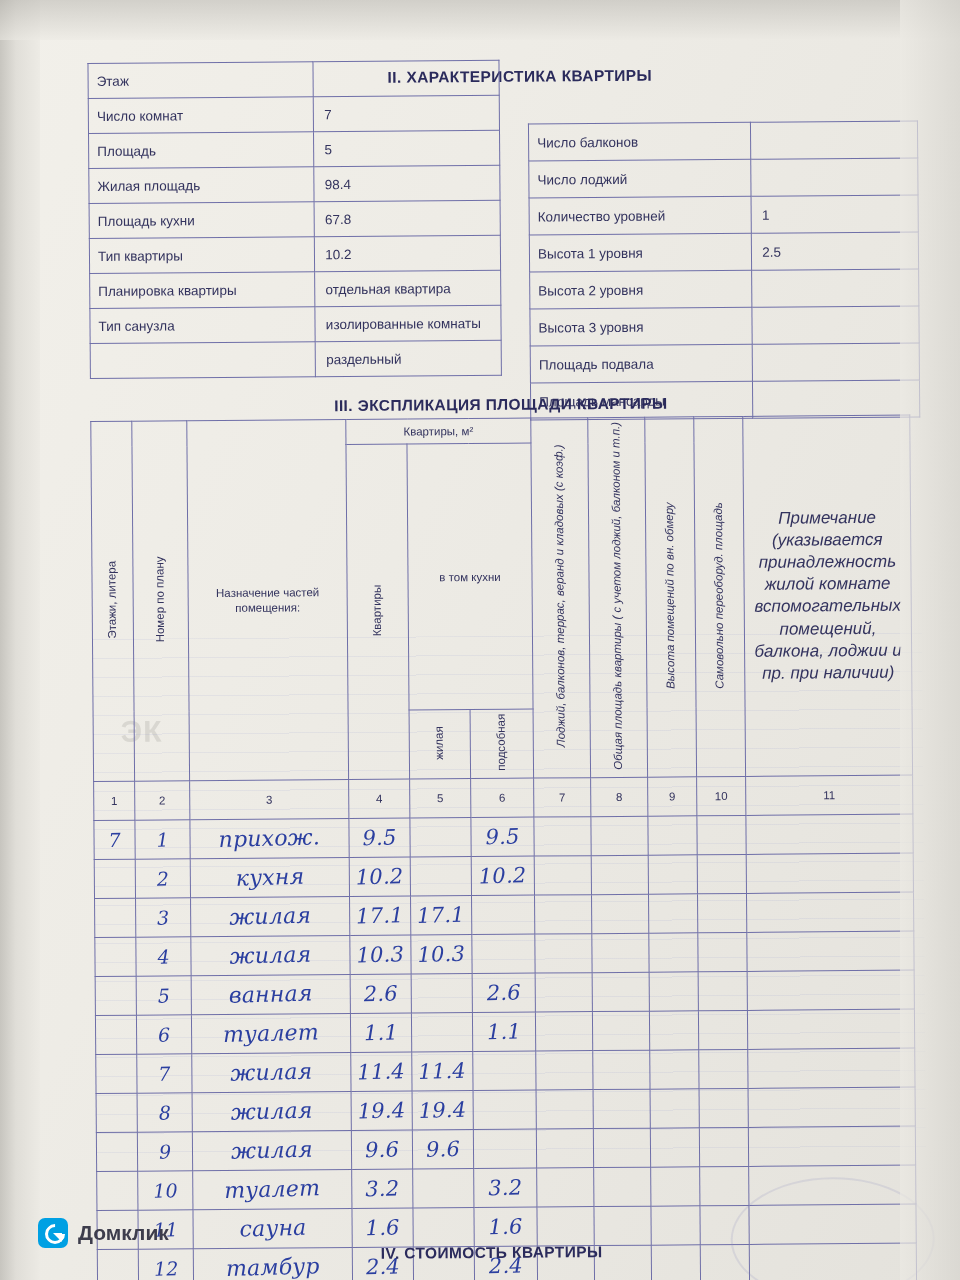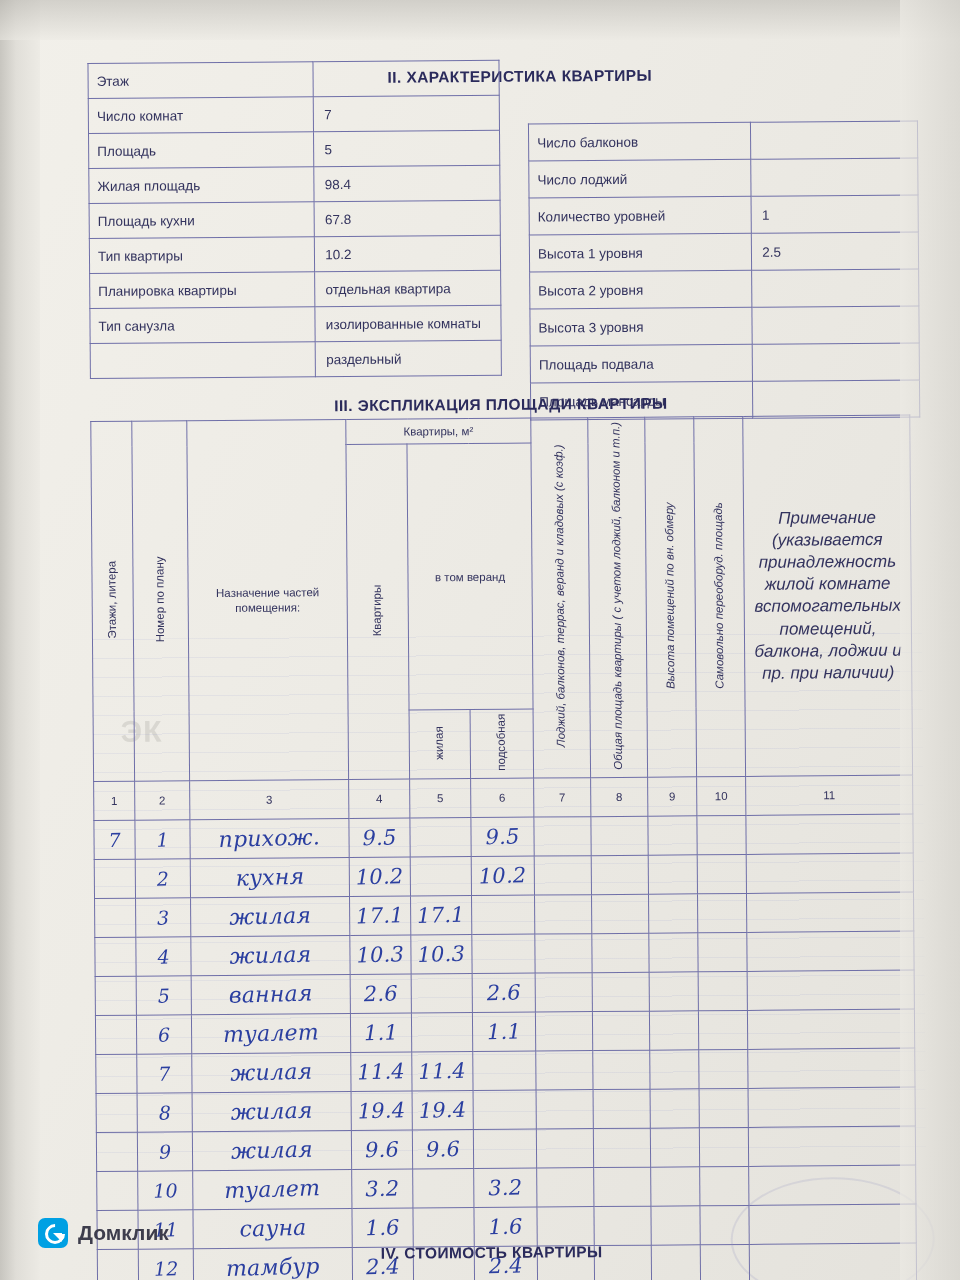--- a/index.html
+++ b/index.html
@@ -245,21 +245,21 @@
         </td>
         <td class="hd" rowspan="3" style="width:166px;">
           <div class="note">Примечание (указывается принадлежность жилой комнате вспомогательных помещений, балкона, лоджии и пр. при наличии)</div>
         </td>
       </tr>
       <tr>
         <td class="hd" rowspan="2" style="width:60px;">
           <span class="vert">Квартиры</span>
         </td>
         <td class="hd" colspan="2" style="height:24px;">
-          <span class="hdsmall">в том веранд</span>
+          <span class="hdsmall">в том кухни</span>
         </td>
       </tr>
       <tr>
         <td class="hd" style="width:60px;">
           <span class="vert">жилая</span>
         </td>
         <td class="hd" style="width:62px;">
           <span class="vert">подсобная</span>
         </td>
       </tr>

